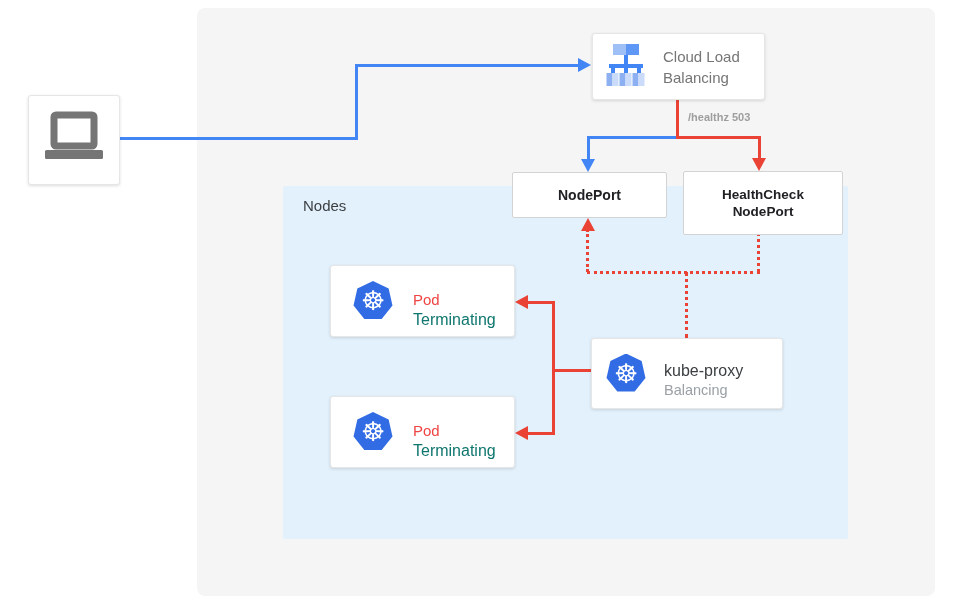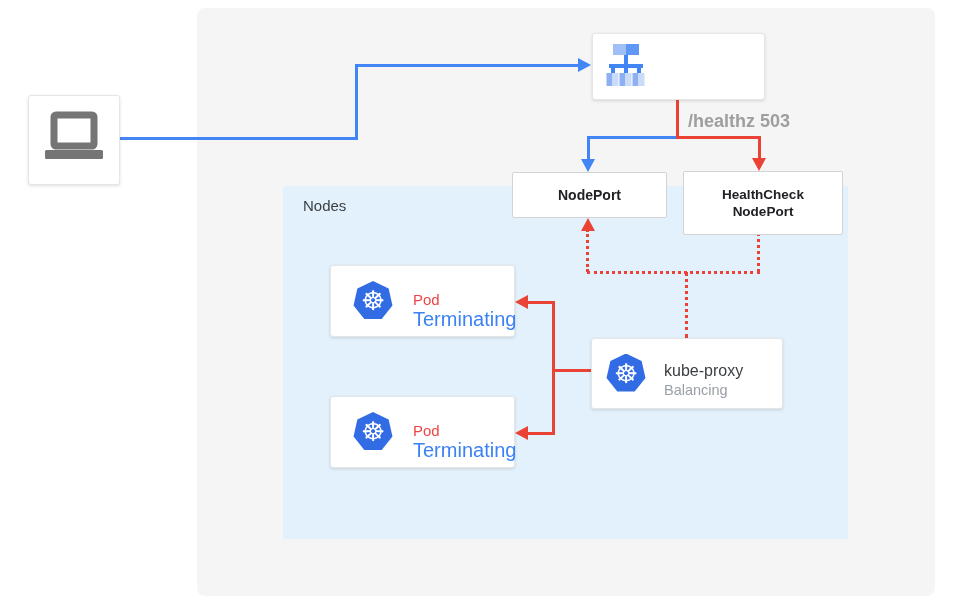--- a/index.html
+++ b/index.html
@@ -15,21 +15,21 @@
   .card{position:absolute;background:#ffffff;border:1px solid #e6e6e6;border-radius:3px;
         box-shadow:0 1px 3px rgba(60,64,67,.18);display:flex;align-items:center;}
   .port-box{position:absolute;background:#ffffff;border:1px solid #d3d3d3;border-radius:2px;
         display:flex;align-items:center;justify-content:center;text-align:center;
         font-weight:bold;color:#202124;}
   .port-box .one-line{font-size:14px;}
   .port-box .two-line{font-size:13.5px;line-height:17px;}
 
   .clb-text{margin-left:14px;font-size:15px;line-height:21px;color:#757575;}
   .card-text .title{font-size:15px;color:#ef4444;line-height:20px;margin-top:17px;}
-  .card-text .subtitle{font-size:20px;color:#3b82f6;line-height:19px;}
+  .card-text .subtitle{font-size:16px;color:#0f766e;line-height:19px;}
   .kp-text .title{font-size:16px;color:#3c4043;line-height:21px;}
   .kp-text .subtitle{font-size:14.5px;color:#9aa0a6;line-height:19px;}
 
   .k8s-icon{width:40px;height:40px;background:#326ce5;flex:0 0 auto;
     clip-path:polygon(50% 0%,89.1% 18.8%,98.7% 61.1%,71.7% 95.1%,28.3% 95.1%,1.3% 61.1%,10.9% 18.8%);
     display:flex;align-items:center;justify-content:center;}
   .k8s-icon span{color:#fff;font-family:"DejaVu Sans",sans-serif;font-size:27px;line-height:1;margin-top:-1px;}
 
   .hline,.vline{position:absolute;}
   .blue{background:#4285f4;}
@@ -37,21 +37,21 @@
   .hdot{position:absolute;height:0;border-top:3px dotted #ea4335;}
   .vdot{position:absolute;width:0;border-left:3px dotted #ea4335;}
 
   .arr{position:absolute;width:0;height:0;}
   .arr-right-blue{border-top:7px solid transparent;border-bottom:7px solid transparent;border-left:13px solid #4285f4;}
   .arr-down-blue{border-left:7px solid transparent;border-right:7px solid transparent;border-top:13px solid #4285f4;}
   .arr-down-red{border-left:7px solid transparent;border-right:7px solid transparent;border-top:13px solid #ea4335;}
   .arr-up-red{border-left:7px solid transparent;border-right:7px solid transparent;border-bottom:13px solid #ea4335;}
   .arr-left-red{border-top:7px solid transparent;border-bottom:7px solid transparent;border-right:13px solid #ea4335;}
 
-  .healthz{position:absolute;left:688px;top:111px;font-size:18px;font-weight:bold;color:#9e9e9e;}
+  .healthz{position:absolute;left:688px;top:111px;font-size:11px;font-weight:bold;color:#9e9e9e;}
 </style>
 </head>
 <body>
 
 <div class="canvas">
 
   <div class="gray-panel"></div>
 
   <div class="nodes-panel">
     <div class="nodes-label">Nodes</div>
@@ -106,20 +106,24 @@
         <rect x="21" y="25" width="4" height="5" fill="#4285f4"></rect>
         <rect x="34" y="25" width="4" height="5" fill="#4285f4"></rect>
         <rect x="3.5" y="30" width="6" height="13" fill="#8db0f2"></rect>
         <rect x="9.5" y="30" width="6" height="13" fill="#cadcfa"></rect>
         <rect x="16.5" y="30" width="6" height="13" fill="#8db0f2"></rect>
         <rect x="22.5" y="30" width="6" height="13" fill="#cadcfa"></rect>
         <rect x="29.5" y="30" width="6" height="13" fill="#8db0f2"></rect>
         <rect x="35.5" y="30" width="6" height="13" fill="#cadcfa"></rect>
       </svg>
     </span>
+    <div class="clb-text">
+      <div>Cloud Load</div>
+      <div>Balancing</div>
+    </div>
   </div>
 
   <div class="port-box" style="left:512px;top:172px;width:155px;height:46px;">
     <span class="one-line">NodePort</span>
   </div>
 
   <div class="port-box" style="left:683px;top:171px;width:160px;height:64px;">
     <span class="two-line">
       <span>HealthCheck</span><br>
       <span>NodePort</span>

